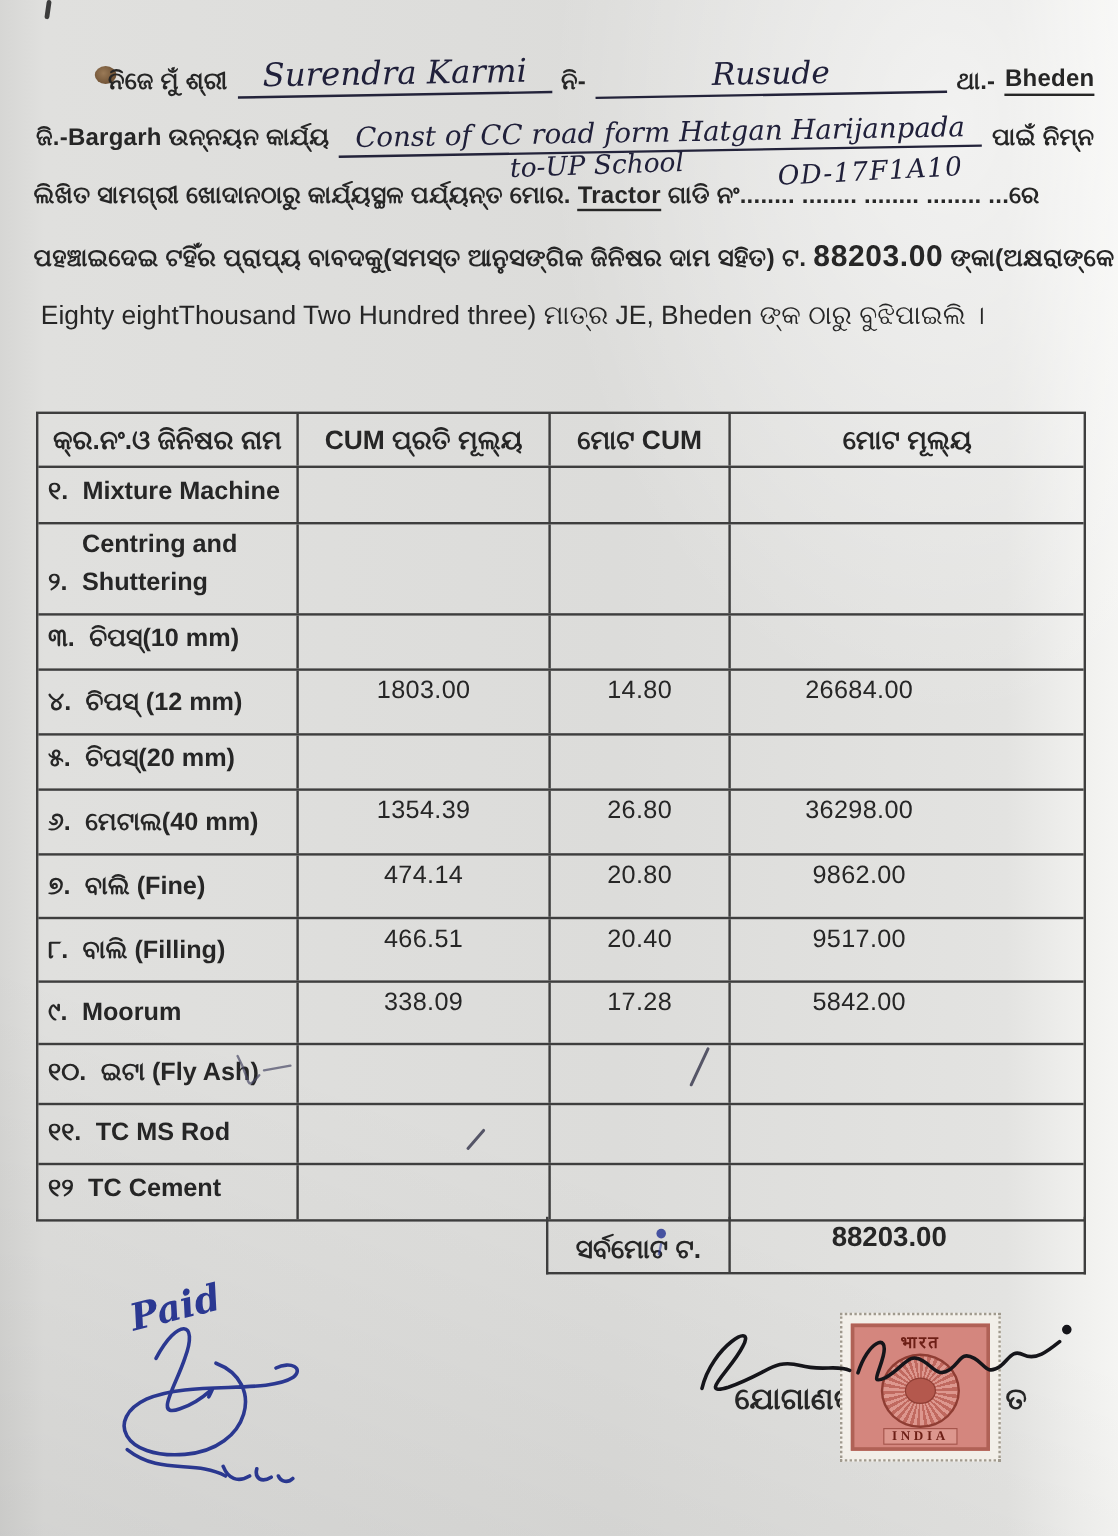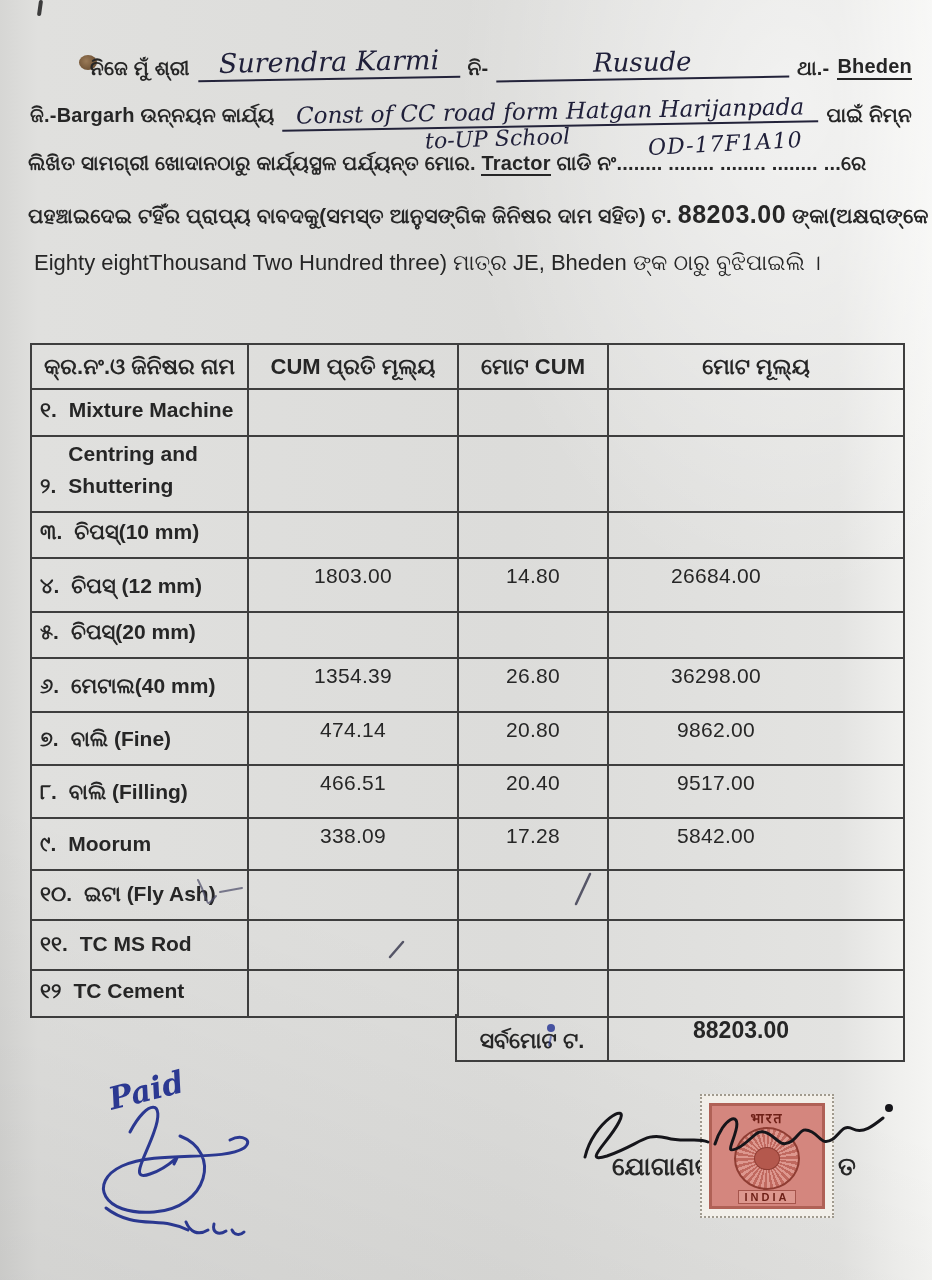--- a/index.html
+++ b/index.html
@@ -58,21 +58,21 @@
   .ttl .val{flex:1; border-left:2px solid #3e3e3e; display:flex; justify-content:center; padding-top:3px; padding-right:30px; font-size:23px; font-weight:600; box-sizing:border-box;}
 
   
   .paid{left:108px; top:1072px; font-size:31px; transform:rotate(-14deg); color:#2c3a96; font-weight:600;}
   .sig-blue{left:62px; top:1090px;}
   .supplier-left{left:612px; top:1152px; font-size:25px; font-weight:700; z-index:1;}
   .supplier-right{left:838px; top:1152px; font-size:25px; font-weight:700; z-index:1;}
   .stamp{left:700px; top:1094px; width:134px; height:124px; z-index:2;
          background:#f2efe9; border:2px dotted #a09a8e; box-sizing:border-box; padding:7px;}
   .stamp-in{width:100%; height:100%; box-sizing:border-box; background:#d4867e; border:3px solid #b06156;
-            display:flex; flex-direction:column; align-items:center; justify-content:space-between; padding:2px 12px;}
+            display:flex; flex-direction:column; align-items:center; justify-content:space-between; padding:2px 12px;font-family:Liberation Serif, serif;}
   .stamp-top{font-size:14px; font-weight:700; color:#6d1f16; letter-spacing:2px;}
   .stamp-sun{width:62px; height:62px; border-radius:50%; border:2px solid #8f3d33;
              background:repeating-conic-gradient(#c0695f 0deg 6deg, #dd978e 6deg 12deg); position:relative;}
   .stamp-sun::after{content:""; position:absolute; inset:18px; border-radius:50%; background:#b4584d; border:1px solid #8f3d33;}
   .stamp-bot{font-size:11px; font-weight:700; color:#6d1f16; letter-spacing:3px; border:1px solid #a6554c; padding:0 6px; background:#dd978e;}
   .sig-black{left:545px; top:1082px; z-index:3;}
 </style>
 </head>
 <body>
 

